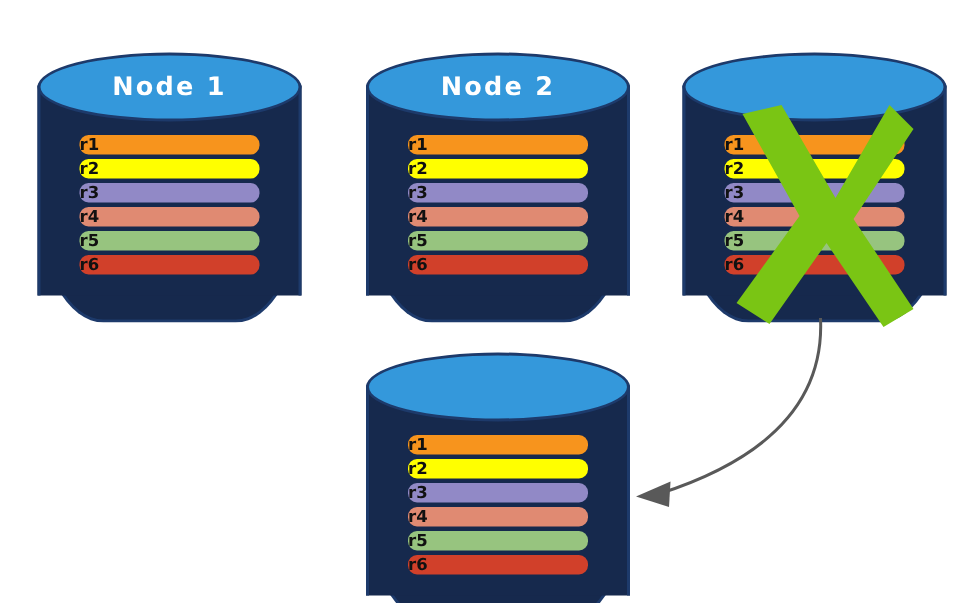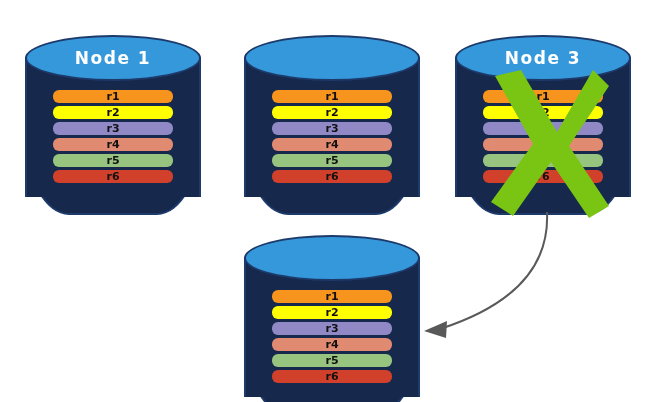--- a/index.html
+++ b/index.html
@@ -73,21 +73,20 @@
   .rows {
     position: absolute;
     z-index: 5;
     display: flex;
     flex-direction: column;
   }
   .row-bar {
     height: 13px;
     border-radius: 6px;
     margin-bottom: 3px;
-    text-align: center;
     font-size: 11px;
     font-weight: bold;
     color: #111111;
     line-height: 13px;
     font-family: "DejaVu Sans", sans-serif;
   }
   .row-bar:last-child { margin-bottom: 0; }
 
   .xmark {
     position: absolute;
@@ -118,35 +117,35 @@
       <div class="row-bar" style="background:#e08a72;">r4</div>
       <div class="row-bar" style="background:#97c47f;">r5</div>
       <div class="row-bar" style="background:#d1402a;">r6</div>
     </div>
   </div>
 
   <div class="node" id="node-2" style="left:244px; top:7px; width:176px; height:180px;">
     <div class="cyl-bottom" style="top:18px; height:162px;"></div>
     <div class="cyl-body" style="top:22px; height:140px; border-top:none; border-bottom:none;"></div>
     <div class="cyl-top" style="top:0px; height:46px;"></div>
+    <div class="cyl-label" style="top:13px;">Node  2</div>
     <div class="rows" style="left:28px; right:28px; top:55px;">
       <div class="row-bar" style="background:#f7941d;">r1</div>
       <div class="row-bar" style="background:#ffff00;">r2</div>
       <div class="row-bar" style="background:#9189c6;">r3</div>
       <div class="row-bar" style="background:#e08a72;">r4</div>
       <div class="row-bar" style="background:#97c47f;">r5</div>
       <div class="row-bar" style="background:#d1402a;">r6</div>
     </div>
   </div>
 
   <div class="node" id="node-3" style="left:455px; top:7px; width:176px; height:180px;">
     <div class="cyl-bottom" style="top:18px; height:162px;"></div>
     <div class="cyl-body" style="top:22px; height:140px; border-top:none; border-bottom:none;"></div>
     <div class="cyl-top" style="top:0px; height:46px;"></div>
-    <div class="cyl-label" style="top:13px;">Node  3</div>
     <div class="rows" style="left:28px; right:28px; top:55px;">
       <div class="row-bar" style="background:#f7941d;">r1</div>
       <div class="row-bar" style="background:#ffff00;">r2</div>
       <div class="row-bar" style="background:#9189c6;">r3</div>
       <div class="row-bar" style="background:#e08a72;">r4</div>
       <div class="row-bar" style="background:#97c47f;">r5</div>
       <div class="row-bar" style="background:#d1402a;">r6</div>
     </div>
   </div>
 

